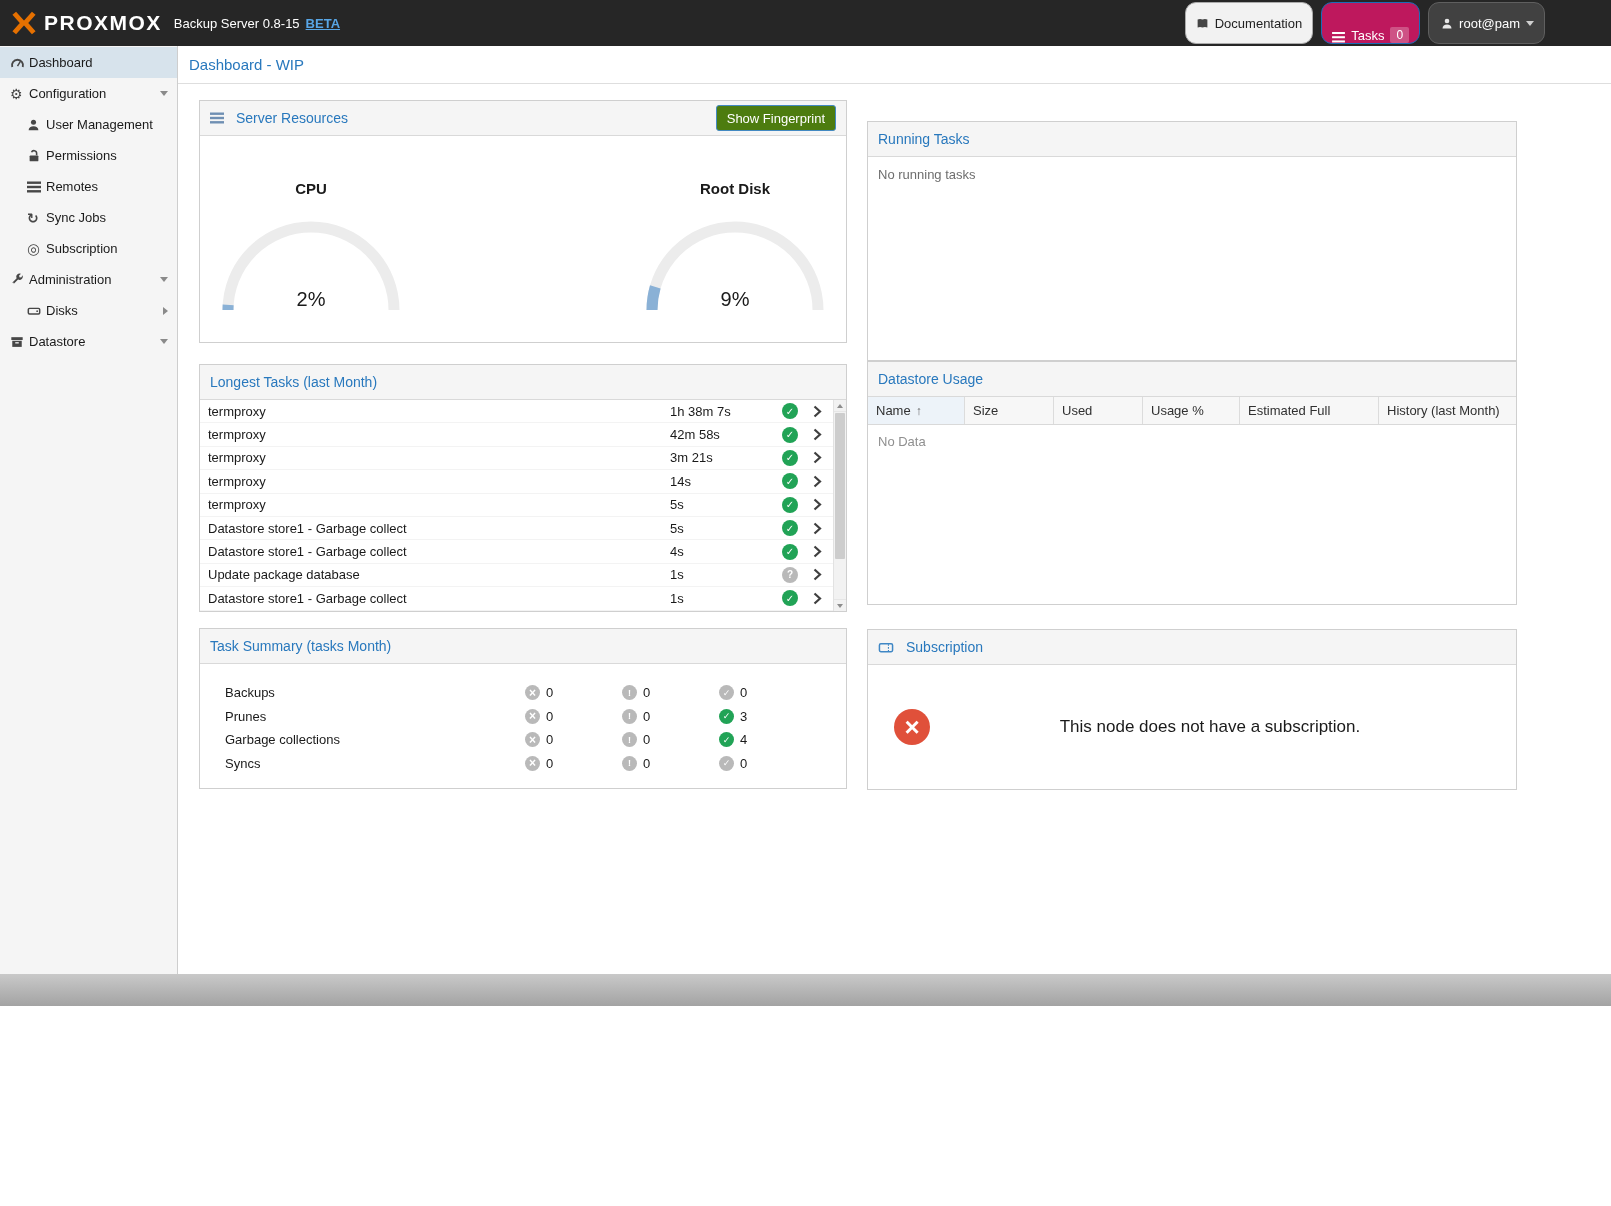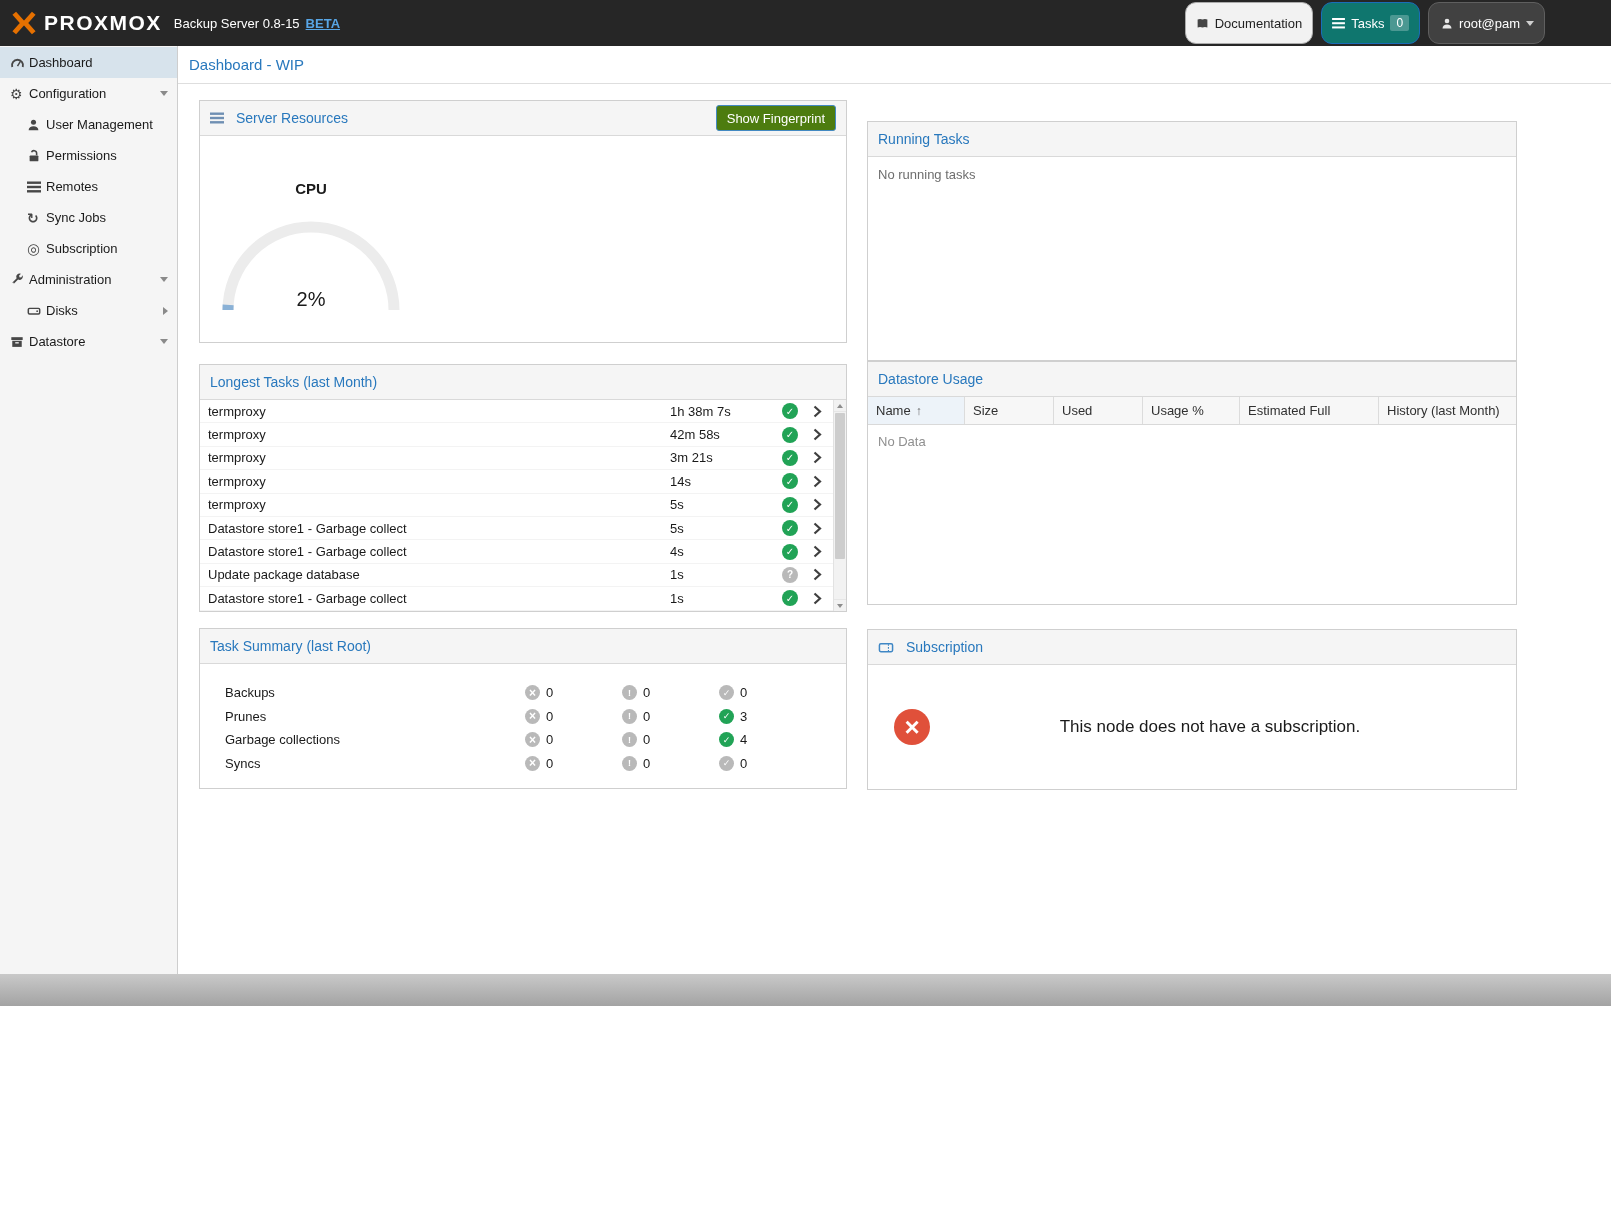--- a/index.html
+++ b/index.html
@@ -9,21 +9,21 @@
 
   
   .topbar { height:46px; background:#262626; display:flex; align-items:center; padding:0 66px 0 10px; flex:0 0 auto; }
   .logo { display:flex; align-items:center; gap:6px; }
   .logo-text { color:#fff; font-weight:bold; font-size:21px; letter-spacing:1.5px; }
   .app-title { color:#fff; margin-left:12px; font-size:13px; }
   .beta { color:#58a6e6; margin-left:6px; font-size:13px; text-decoration:underline; font-weight:bold; }
   .topbar-right { margin-left:auto; display:flex; gap:8px; align-items:center; }
   .tbtn { height:42px; display:inline-flex; align-items:center; gap:6px; padding:0 10px; border-radius:11px; font-size:13px; cursor:pointer; border:1px solid transparent; font-family:inherit; }
   .tbtn-light { background:#f2f2f2; border-color:#ababab; color:#222; }
-  .tbtn-blue { background:#0f766e; border-color:#1a6db8; color:#fff; }
+  .tbtn-blue { background:#be185d; border-color:#1a6db8; color:#fff;align-items:flex-end; }
   .tbtn-dark { background:#414141; border-color:#5f5f5f; color:#fff;padding-left:12px; }
   .badge { background:rgba(255,255,255,0.25); border-radius:2px; padding:1px 6px; font-size:12px; }
   .caret-down-s { width:0; height:0; border-left:4px solid transparent; border-right:4px solid transparent; border-top:5px solid #cfcfcf; display:inline-block; }
 
   
   .layout { display:flex; height:928px; flex:0 0 auto; }
   .sidebar { width:178px; background:#f5f5f5; border-right:1px solid #cecece; flex:0 0 auto; padding-top:1px; }
   .nav-item { height:31px; display:flex; align-items:center; padding:0 9px 0 10px; cursor:pointer; color:#1a1a1a; }
   .nav-item.sub { padding-left:27px; }
   .nav-item.selected { background:#d7e3ec; }
@@ -271,20 +271,30 @@
               <div class="gauge">
                 <div class="gauge-label">CPU</div>
                 <div class="gauge-arc">
                   <svg viewBox="0 0 182 100" width="182" height="100">
                     <path class="g-track" d="M 8 97 A 83 83 0 0 1 174 97"></path>
                     <path class="g-fill" d="M 8 97 A 83 83 0 0 1 174 97" style="stroke-dasharray: 5.21578, 260.789;"></path>
                   </svg>
                   <div class="gauge-value">2%</div>
                 </div>
               </div>
+              <div class="gauge">
+                <div class="gauge-label">Root Disk</div>
+                <div class="gauge-arc">
+                  <svg viewBox="0 0 182 100" width="182" height="100">
+                    <path class="g-track" d="M 8 97 A 83 83 0 0 1 174 97"></path>
+                    <path class="g-fill" d="M 8 97 A 83 83 0 0 1 174 97" style="stroke-dasharray: 23.471, 260.789;"></path>
+                  </svg>
+                  <div class="gauge-value">9%</div>
+                </div>
+              </div>
             </div>
           </section>
 
           <section class="panel lt-panel">
             <div class="panel-header">
               <span class="panel-title">Longest Tasks (last Month)</span>
             </div>
             <div class="lt-list">
 
               <div class="task-row">
@@ -403,21 +413,21 @@
                 <div class="sb-thumb"></div>
                 <div class="sb-btn sb-down">
                     <span class="tri-down"></span>
                   </div>
               </div>
             </div>
           </section>
 
           <section class="panel ts-panel">
             <div class="panel-header">
-              <span class="panel-title">Task Summary (last Root)</span>
+              <span class="panel-title">Task Summary (tasks Month)</span>
             </div>
             <div class="ts-body">
               <div class="ts-row">
                 <span class="ts-label">Backups</span>
                 <span class="ts-cell">
                     <span class="stat-ico err"></span>
                     <span>0</span>
                   </span>
                 <span class="ts-cell">
                     <span class="stat-ico warn"></span>

